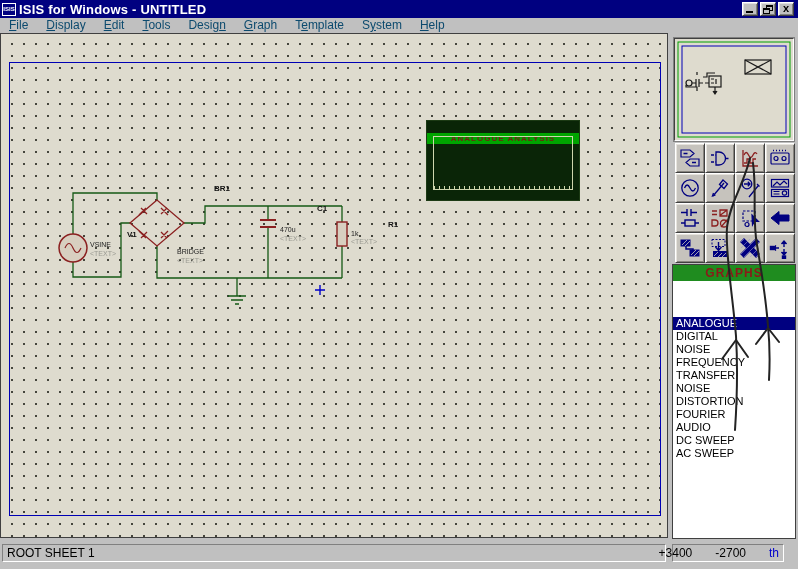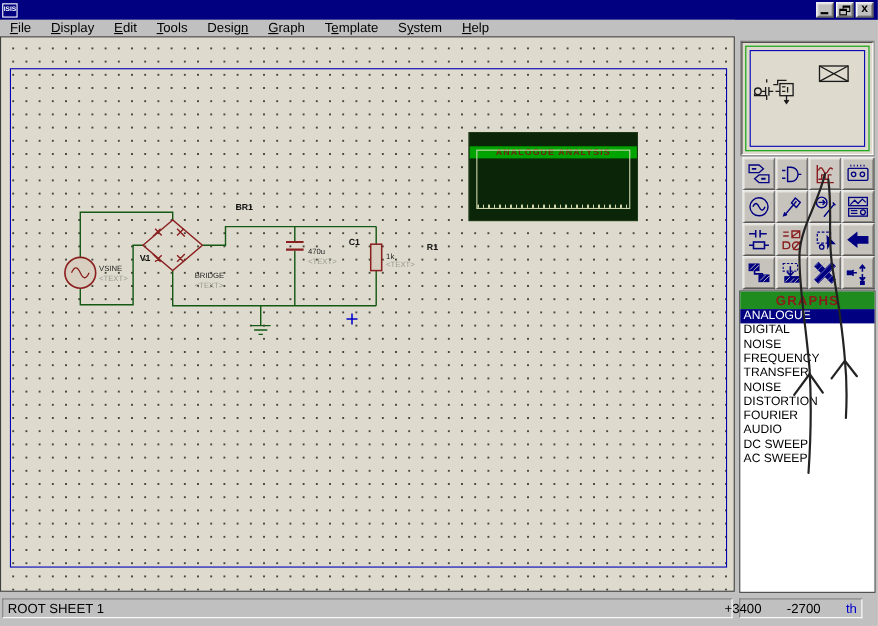--- a/index.html
+++ b/index.html
@@ -36,21 +36,21 @@
   }
   .wbtn .minbar { position:absolute; left:3px; bottom:2px; width:7px; height:2px; background:#000; }
   .wbtn .rs1 { position:absolute; left:5px; top:2px; width:7px; height:6px; border:1px solid #000; border-top-width:2px; background:#c0c0c0;}
   .wbtn .rs2 { position:absolute; left:2px; top:5px; width:7px; height:6px; border:1px solid #000; border-top-width:2px; background:#c0c0c0;}
   .wbtn .xglyph { position:absolute; left:0; top:-1px; width:100%; text-align:center; font-size:11px; font-weight:bold; color:#000; }
 
   
   .menubar {
     left:0; top:18px; width:668px; height:15px;
     background:#c0c0c0; display:flex; align-items:flex-start;
-    font-size:12px; color:#000000;
+    font-size:12px; color:#0c4a6e;
   }
   .mitem { padding:0 9px; height:15px; line-height:15px; cursor:default; }
   .mkey { text-decoration:underline; }
 
   
   .canvas {
     left:0; top:33px; width:668px; height:505px;
     background:#dedbce;
     background-image:radial-gradient(circle, #45453c 0.8px, rgba(0,0,0,0) 0.9px);
     background-size:12px 12px;
@@ -97,40 +97,41 @@
   .tb svg { display:block; }
 
   .graphspanel {
     left:672px; top:264px; width:124px; height:275px;
     background:#fff; border:1px solid #404040;
   }
   .gp-hdr { height:16px; background:#1f8c1f; color:#8b1a1a; font-size:12px; font-weight:bold;
     text-align:center; line-height:16px; letter-spacing:1px; }
   .litem { height:13px; line-height:13px; font-size:11px; color:#000; padding-left:3px;
     white-space:nowrap; cursor:default; }
-  .litem.sel { background:#000080; color:#fff; }
+  .litem.sel { background:#000080; color:#fff;margin-top:36px; }
 
   
   .spanel {
     background:#c0c0c0;
     border:1px solid; border-color:#808080 #fff #fff #808080;
     font-size:12px; color:#000; line-height:16px;
   }
   .sleft  { left:2px; top:544px; width:664px; height:18px; padding-left:4px; }
   .sright { left:672px; top:544px; width:112px; height:18px;
     display:flex; justify-content:flex-end; align-items:center; gap:23px; padding-right:4px; }
   .units { color:#0000cc; }
 
   .overlay { left:0; top:0; width:798px; height:569px; pointer-events:none; }
 </style>
 </head>
 <body>
 
 <div class="abs titlebar">
   <div class="appicon">ISIS</div>
+  <div class="title">ISIS for Windows - UNTITLED</div>
   <div class="wbtns">
     <div class="wbtn">
         <div class="minbar"></div>
       </div>
     <div class="wbtn">
         <div>
           <div class="rs1"></div>
           <div class="rs2"></div>
         </div>
       </div>
@@ -194,21 +195,21 @@
   </svg>
 
   <span class="ref" style="left:89px;top:196px">V1</span>
   <span class="val" style="left:89px;top:207px">VSINE</span>
   <span class="ptext" style="left:89px;top:216px">&lt;TEXT&gt;</span>
 
   <span class="ref" style="left:176px;top:150px">BR1</span>
   <span class="val" style="left:176px;top:214px">BRIDGE</span>
   <span class="ptext" style="left:176px;top:223px">&lt;TEXT&gt;</span>
 
-  <span class="ref" style="left:279px;top:182px">C1</span>
+  <span class="ref" style="left:279px;top:170px">C1</span>
   <span class="val" style="left:279px;top:192px">470u</span>
   <span class="ptext" style="left:279px;top:201px">&lt;TEXT&gt;</span>
 
   <span class="ref" style="left:350px;top:186px">R1</span>
   <span class="val" style="left:350px;top:196px">1k</span>
   <span class="ptext" style="left:350px;top:204px">&lt;TEXT&gt;</span>
 
   <div class="graphbox">
     <div class="graphhdr">ANALOGUE ANALYSIS</div>
     <div class="graphinner"></div>

